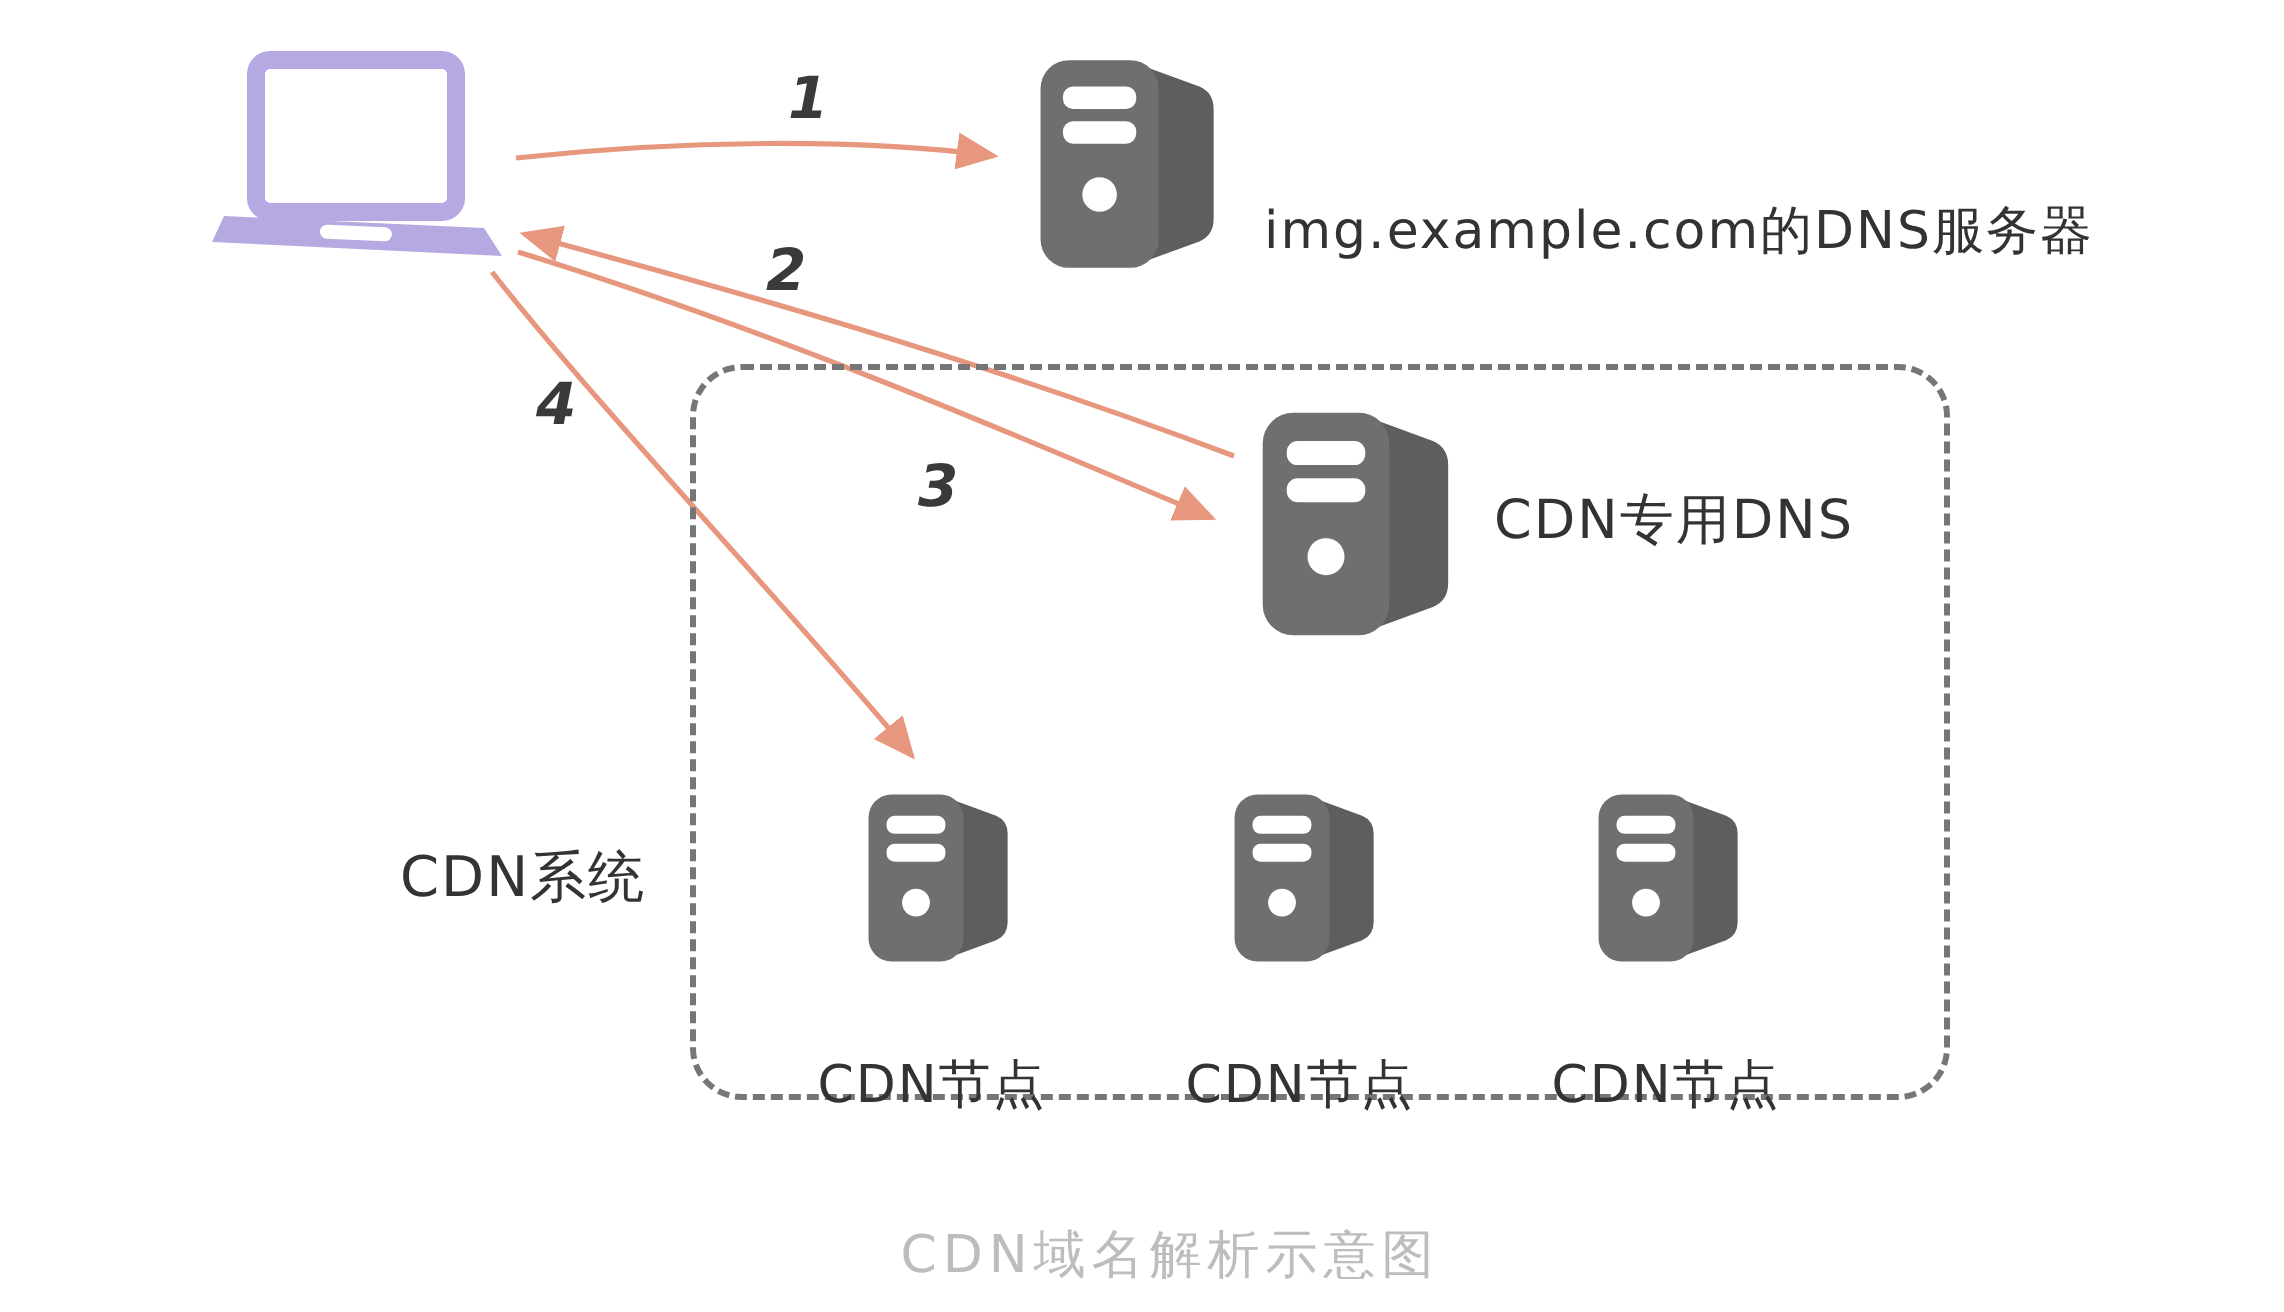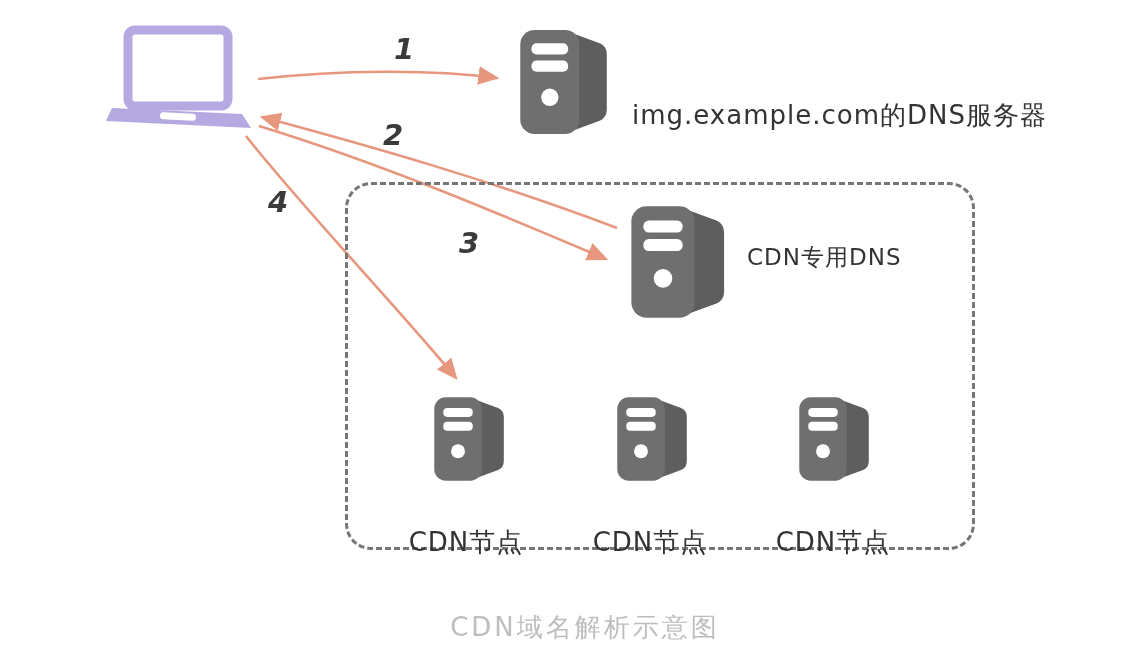--- a/index.html
+++ b/index.html
@@ -69,27 +69,28 @@
   </div>
 
   <div class="abs" style="left:506px; top:26px; width:110px; height:112px;">
     <svg class="icon" viewBox="0 0 100 110">
       <use href="#server-sym"></use>
     </svg>
   </div>
   <div class="node-label" style="left:632px; top:72px;margin-top:26px;">img.example.com的DNS服务器</div>
 
   <div class="dashed-box"></div>
+  <div class="node-label" style="left:200px; top:420px; font-size:28px;">CDN系统</div>
 
   <div class="abs" style="left:616px; top:202px; width:118px; height:120px;">
     <svg class="icon" viewBox="0 0 100 110">
       <use href="#server-sym"></use>
     </svg>
   </div>
-  <div class="node-label" style="left:747px; top:242px; font-size:23px;">CDN专用DNS</div>
+  <div class="node-label" style="left:747px; top:242px; font-size:27px;">CDN专用DNS</div>
 
   <div class="abs" style="left:424px; top:394px; width:86px; height:90px;">
     <svg class="icon" viewBox="0 0 100 110">
       <use href="#server-sym"></use>
     </svg>
   </div>
   <div class="abs" style="left:607px; top:394px; width:86px; height:90px;">
     <svg class="icon" viewBox="0 0 100 110">
       <use href="#server-sym"></use>
     </svg>

